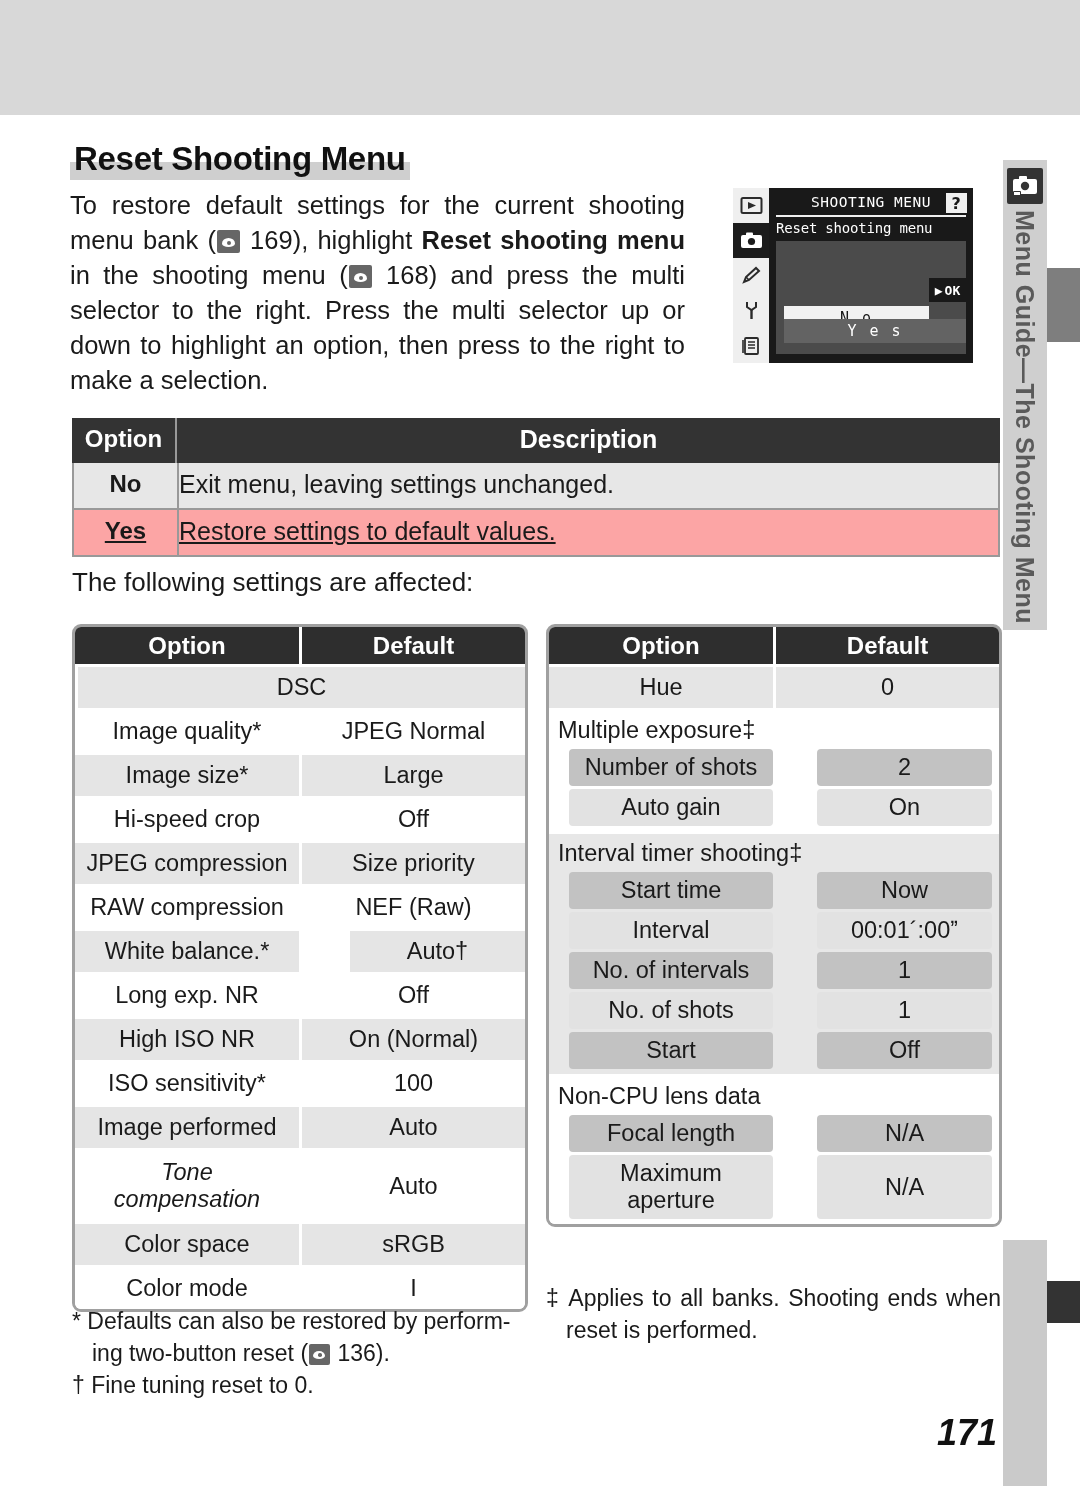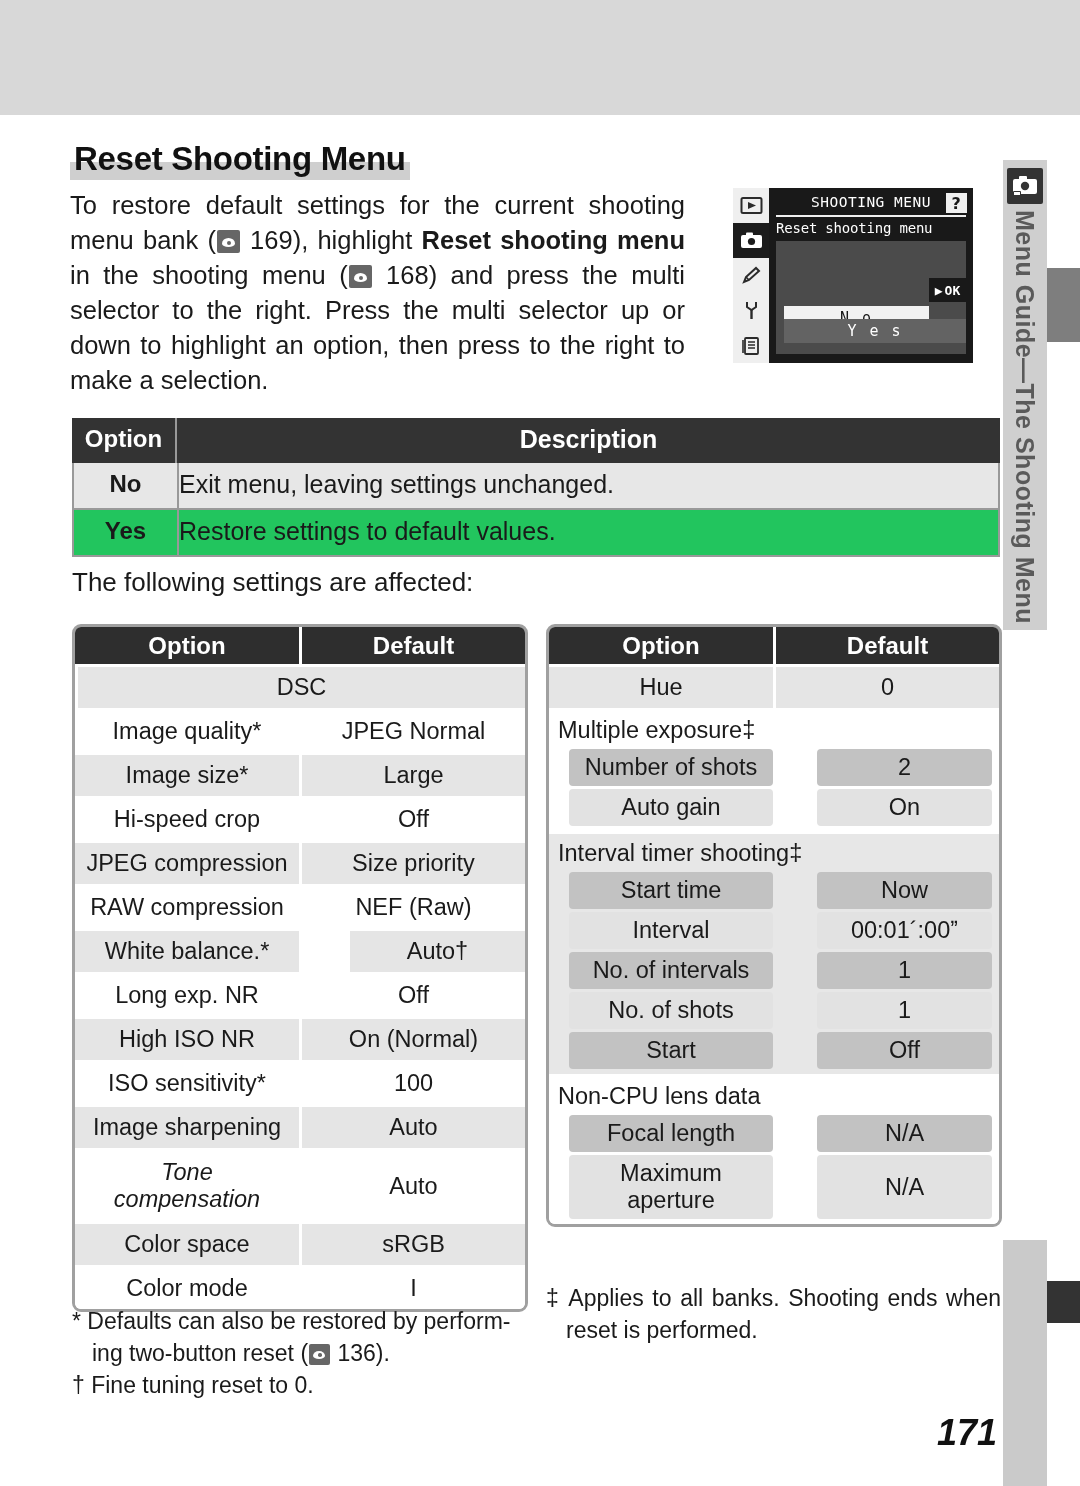--- a/index.html
+++ b/index.html
@@ -120,21 +120,21 @@
   
   .desc-table { position: absolute; left: 72px; top: 418px; width: 928px; }
   .dt-row { display: flex; }
   .dt-hdr { background: #333; color: #fff; font-weight: bold; font-size: 23px; }
   .dt-c1 { width: 103px; flex: 0 0 103px; text-align: center; font-size: 24px; }
   .dt-c2 { flex: 1; font-size: 25px; padding-left: 10px; }
   .dt-body-row { border: 2px solid #999; border-top: none; }
   .dt-sep { width: 2px; background: #999; }
   .dt-cell { padding: 7px 0 9px 0; }
   .shade { background: #e7e7e7; }
-  .plain { background: #22c55e; }
+  .plain { background: #fca5a5; text-decoration: underline; }
   .bold { font-weight: bold; }
 
   
   .following {
     position: absolute; left: 72px; top: 567px;
     font-size: 26px; color: #1a1a1a;
   }
 
   
   .stab { position: absolute; top: 624px; width: 456px;
@@ -357,21 +357,21 @@
           <div class="scell sc2" style="padding: 7px 0px;">On (Normal)</div>
         </div>
         <div class="sp"></div>
         <div class="srow row-b">
           <div class="scell sc1" style="padding: 7px 0px;">ISO sensitivity*</div>
           <div class="gapv"></div>
           <div class="scell sc2" style="padding: 7px 0px;">100</div>
         </div>
         <div class="sp"></div>
         <div class="srow row-a">
-          <div class="scell sc1" style="padding: 7px 0px;">Image sharpening</div>
+          <div class="scell sc1" style="padding: 7px 0px;">Image performed</div>
           <div class="gapv"></div>
           <div class="scell sc2" style="padding: 7px 0px;">Auto</div>
         </div>
         <div class="sp"></div>
         <div class="srow row-b">
           <div class="scell sc1" style="padding: 8px 0px; flex-direction: column; font-style: italic;">
             <span>Tone</span>
             <span>compensation</span>
           </div>
           <div class="gapv"></div>

